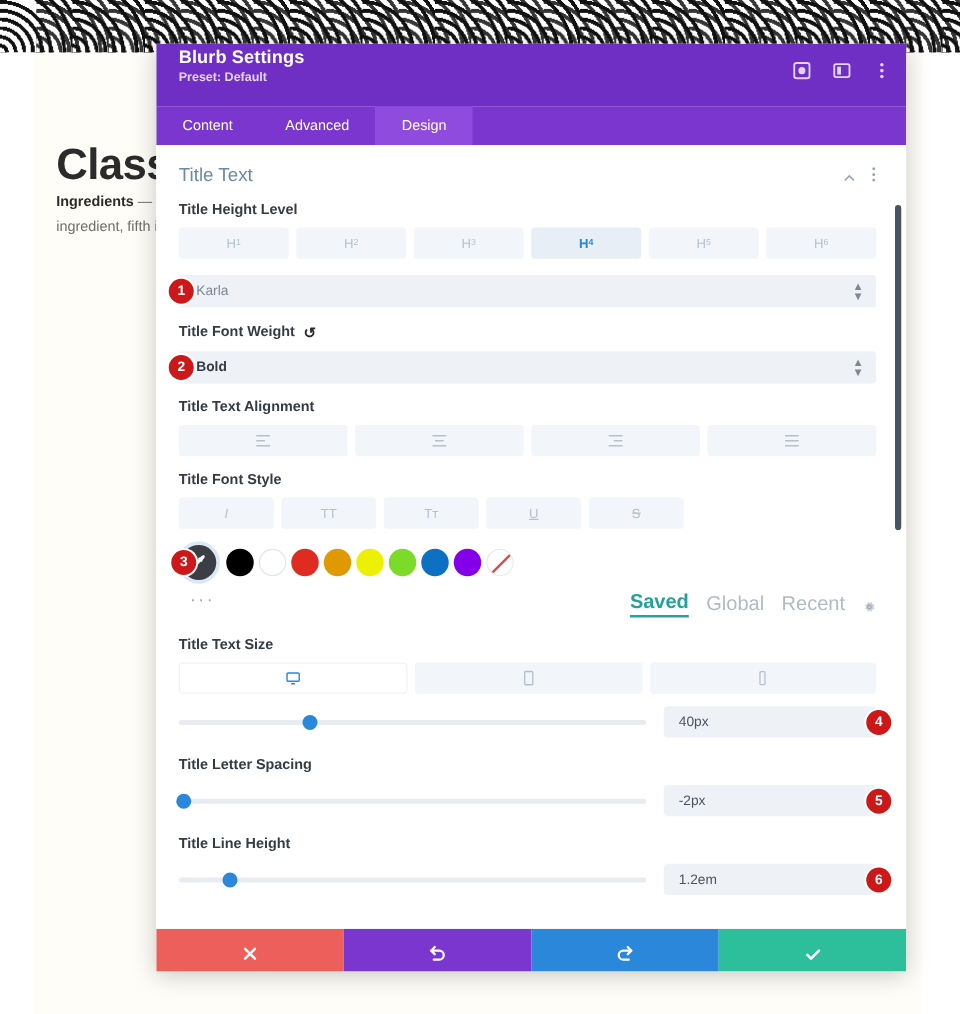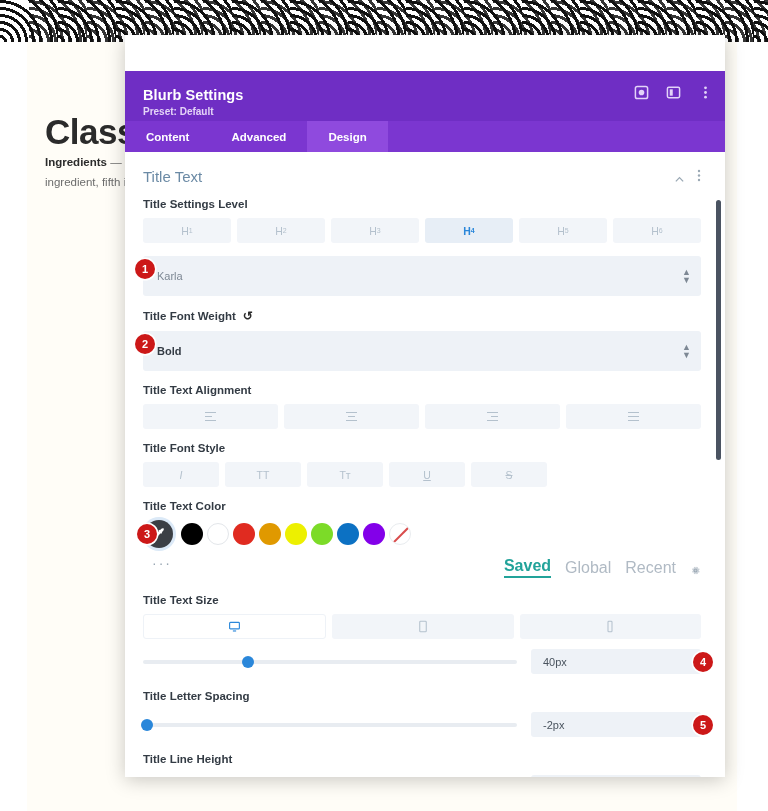--- a/index.html
+++ b/index.html
@@ -63,42 +63,41 @@
   .modal {
     position: absolute; left: 125px; top: 35px;
     width: 600px; height: 742px;
     background: #ffffff;
     box-shadow: 0 3px 18px rgba(0,0,0,.22);
     overflow: hidden;
   }
 
   .modal-header {
     height: 50px; background: #6f2ec4; position: relative;
-    padding: 16px 0 0 18px;
-    margin-top: 36px;
+    padding: 3px 0 0 18px;
   }
   .modal-title {
     color: #fff; font-size: 14.5px; font-weight: bold; letter-spacing: .1px;
   }
   .modal-preset {
     color: #e4d4f7; font-size: 10px; font-weight: bold; margin-top: 3px;
   }
   .hdr-icons {
     position: absolute; right: 12px; top: 14px;
     display: flex; align-items: center; gap: 17px;
   }
   .hdr-icon { width: 15px; height: 15px; color: #e3d3f8; display: block; }
   .hdr-icon svg { display: block; }
 
   .tabs {
     height: 31px; background: #7b36d0; display: flex; align-items: stretch;
   }
   .tab {
     display: flex; align-items: center; padding: 0 21px;
-    color: #ffffff; font-size: 11.5px; font-weight: bold;
+    color: #ffffff; font-size: 11.5px; font-weight: normal;
   }
   .tab.active { background: #8f4ade; }
 
   
   .modal-body {
     position: relative; height: 627px; background: #fff;
     padding: 0 0 0 0; overflow: hidden;
   }
   .scrollbar {
     position: absolute; right: 4px; top: 48px; width: 5px; height: 260px;
@@ -127,21 +126,21 @@
     display: flex; align-items: center; justify-content: center;
     font-size: 10.5px; color: #b4c1cd;
   }
   .seg-btn.active { background: #e7eef6; color: #2a87da; font-weight: bold; }
   .seg-btn sub { font-size: 7px; }
 
   .style-row .seg-btn { flex: 0 0 76px; }
   .align-row .seg-btn { flex: 1; }
 
   .select {
-    height: 40px; background: #eef2f7; border-radius: 3px;
+    height: 26px; background: #eef2f7; border-radius: 3px;
     display: flex; align-items: center; justify-content: space-between;
     padding: 0 10px 0 14px;
     font-size: 11px; color: #7d8894;
   }
   .select.bold-val { color: #333b44; font-weight: bold; }
   .select .arrows { color: #7d8894; font-size: 9px; line-height: .9; text-align: center; }
 
   .fieldwrap { position: relative; }
   .badge {
     position: absolute; width: 20px; height: 20px; border-radius: 50%;
@@ -266,21 +265,21 @@
             <svg width="4" height="13" viewBox="0 0 4 13" fill="currentColor">
               <circle cx="2" cy="2" r="1.2"></circle>
                 <circle cx="2" cy="6.5" r="1.2"></circle>
                 <circle cx="2" cy="11" r="1.2"></circle>
             </svg>
           </span>
         </div>
       </div>
 
       <div class="field">
-        <div class="field-label">Title Settings Level</div>
+        <div class="field-label">Title Height Level</div>
         <div class="btn-row">
           <div class="seg-btn">
               <span>H</span>
               <sub>1</sub>
             </div>
           <div class="seg-btn">
               <span>H</span>
               <sub>2</sub>
             </div>
           <div class="seg-btn">
@@ -357,21 +356,20 @@
         <div class="btn-row style-row">
           <div class="seg-btn" style="font-style:italic;">I</div>
           <div class="seg-btn">TT</div>
           <div class="seg-btn">Tᴛ</div>
           <div class="seg-btn" style="text-decoration:underline;">U</div>
           <div class="seg-btn" style="text-decoration:line-through;">S</div>
         </div>
       </div>
 
       <div class="field">
-        <div class="field-label">Title Text Color</div>
         <div class="fieldwrap">
           <div class="badge" style="left:-6px; top:4px;">3</div>
           <div class="swatch-row">
             <div class="sw eyedrop">
               <svg width="15" height="15" viewBox="0 0 16 16" fill="#fff">
                 <path d="M12.8 1.9a2 2 0 0 0-2.8 0L8.4 3.5l-.5-.5-1.1 1.1.5.5-4.6 4.6-.6 2.6 2.6-.6 4.6-4.6.5.5 1.1-1.1-.5-.5 1.6-1.6a2 2 0 0 0 0-2.8z"></path>
               </svg>
             </div>
             <div class="sw" style="background:#000000;"></div>
             <div class="sw white"></div>

